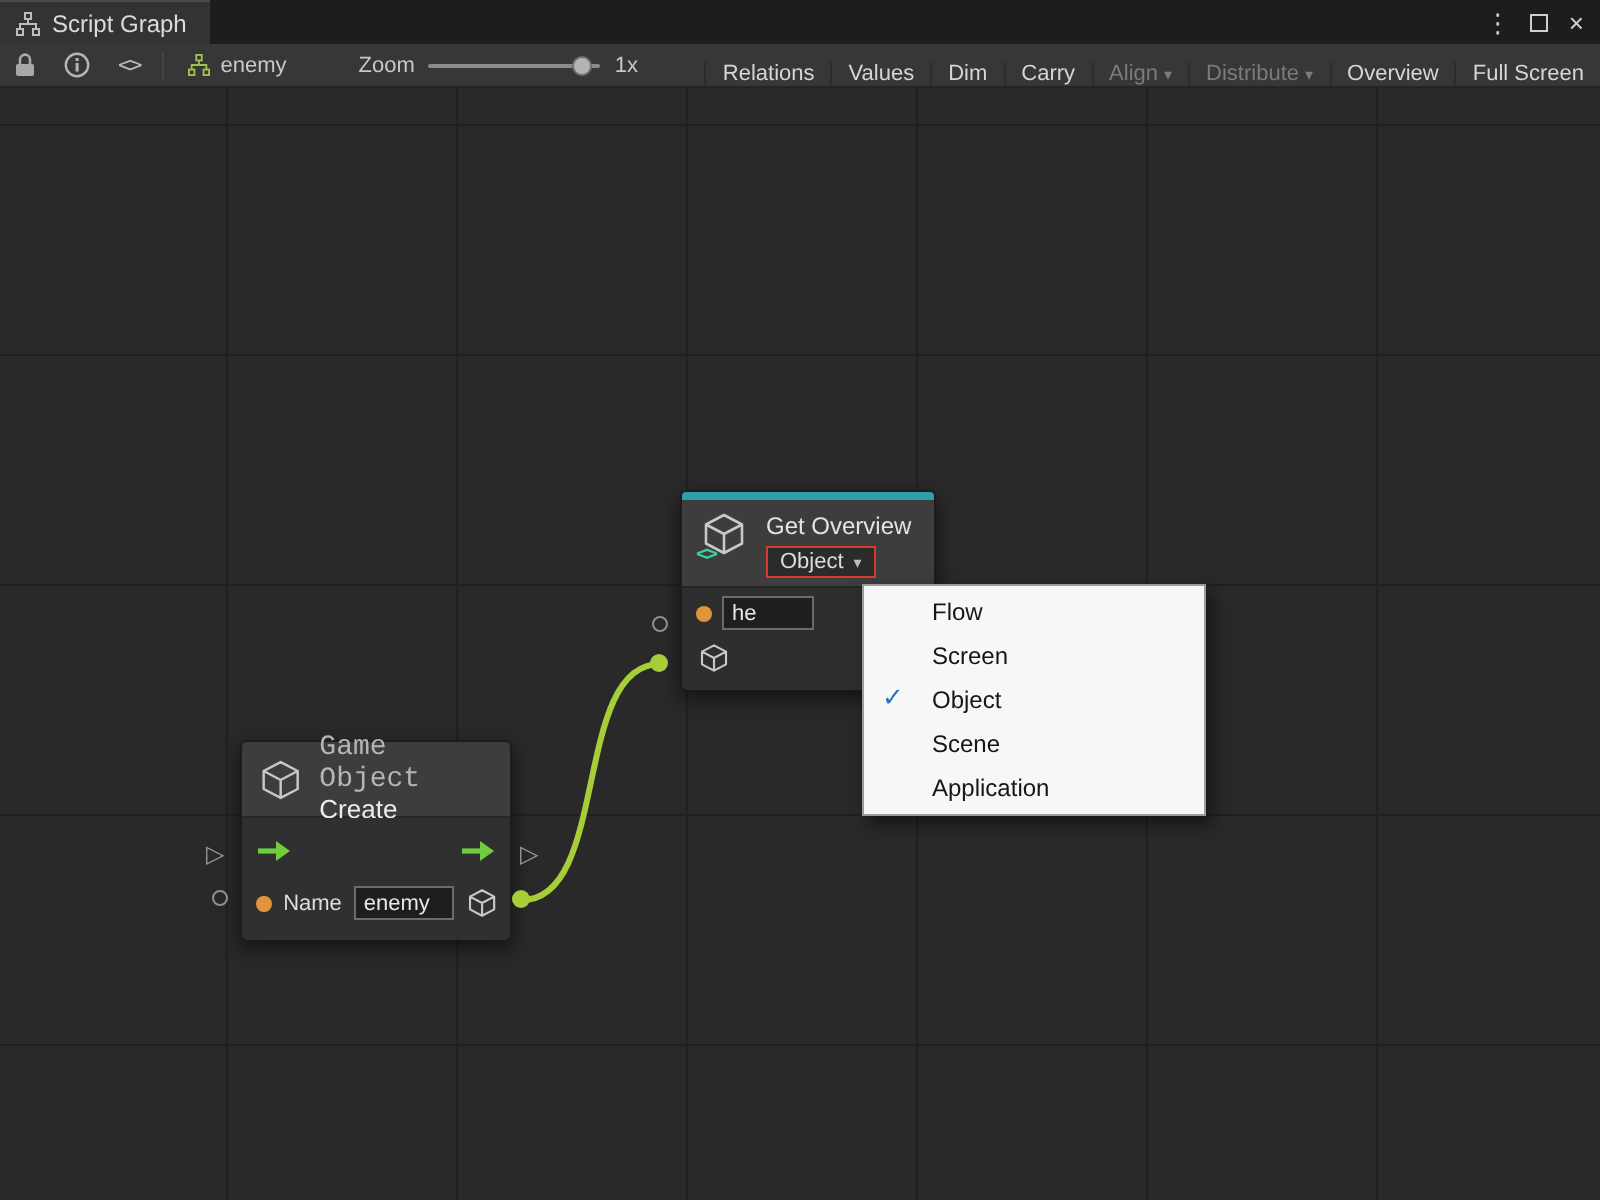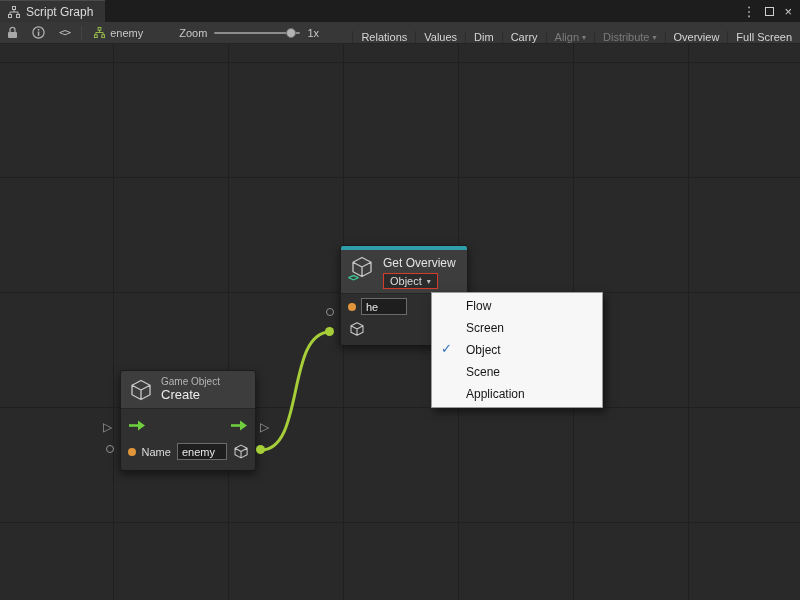--- a/index.html
+++ b/index.html
@@ -50,21 +50,21 @@
   .gv-kind { position:absolute; left:42px; top:23px; display:flex; align-items:center; gap:5px; background:#2b2b2b; border:1px solid #d63c2e; padding:1px 6px; font-size:11px; color:#dddddd; cursor:default; }
   .gv-kind .dd-arrow { font-size:8px; color:#bdbdbd; }
   .gv-body { position:relative; height:51px; background:#2e2e2e; border-radius:0 0 3px 3px; }
   .gv-row1 { position:absolute; left:7px; top:4px; display:flex; align-items:center; gap:5px; }
   .gv-row2 { position:absolute; left:8px; top:27px; }
 
   
   .create-node { left:120px; top:326px; width:136px; height:100px; }
   .cr-header { position:relative; height:38px; display:flex; align-items:center; gap:8px; padding:0 8px; background:#3d3d3d; border-radius:3px 3px 0 0; border-bottom:1px solid #262626; }
   .cr-texts { display:flex; flex-direction:column; line-height:1.15; }
-  .cr-subtitle { font-size:10px; color:#b5b5b5; }
+  .cr-subtitle { font-size:14px; color:#b5b5b5;font-family:Liberation Mono, monospace; }
   .cr-title { font-size:13px; color:#ececec; }
   .cr-body { position:relative; height:61px; background:#303030; border-radius:0 0 3px 3px; }
   .cr-flow-row { position:absolute; top:10px; left:7px; right:7px; display:flex; justify-content:space-between; align-items:center; }
   .cr-name-row { position:absolute; top:34px; left:7px; right:6px; display:flex; align-items:center; gap:6px; }
   .cr-name-label { font-size:11px; color:#dddddd; }
 
   .node-input { background:#1e1e1e; border:1px solid #6b6b6b; color:#e8e8e8; font-size:11px; font-family:"Liberation Sans", sans-serif; padding:1px 4px; height:17px; }
   .gv-input { width:46px; }
   .cr-input { width:50px; }
 

